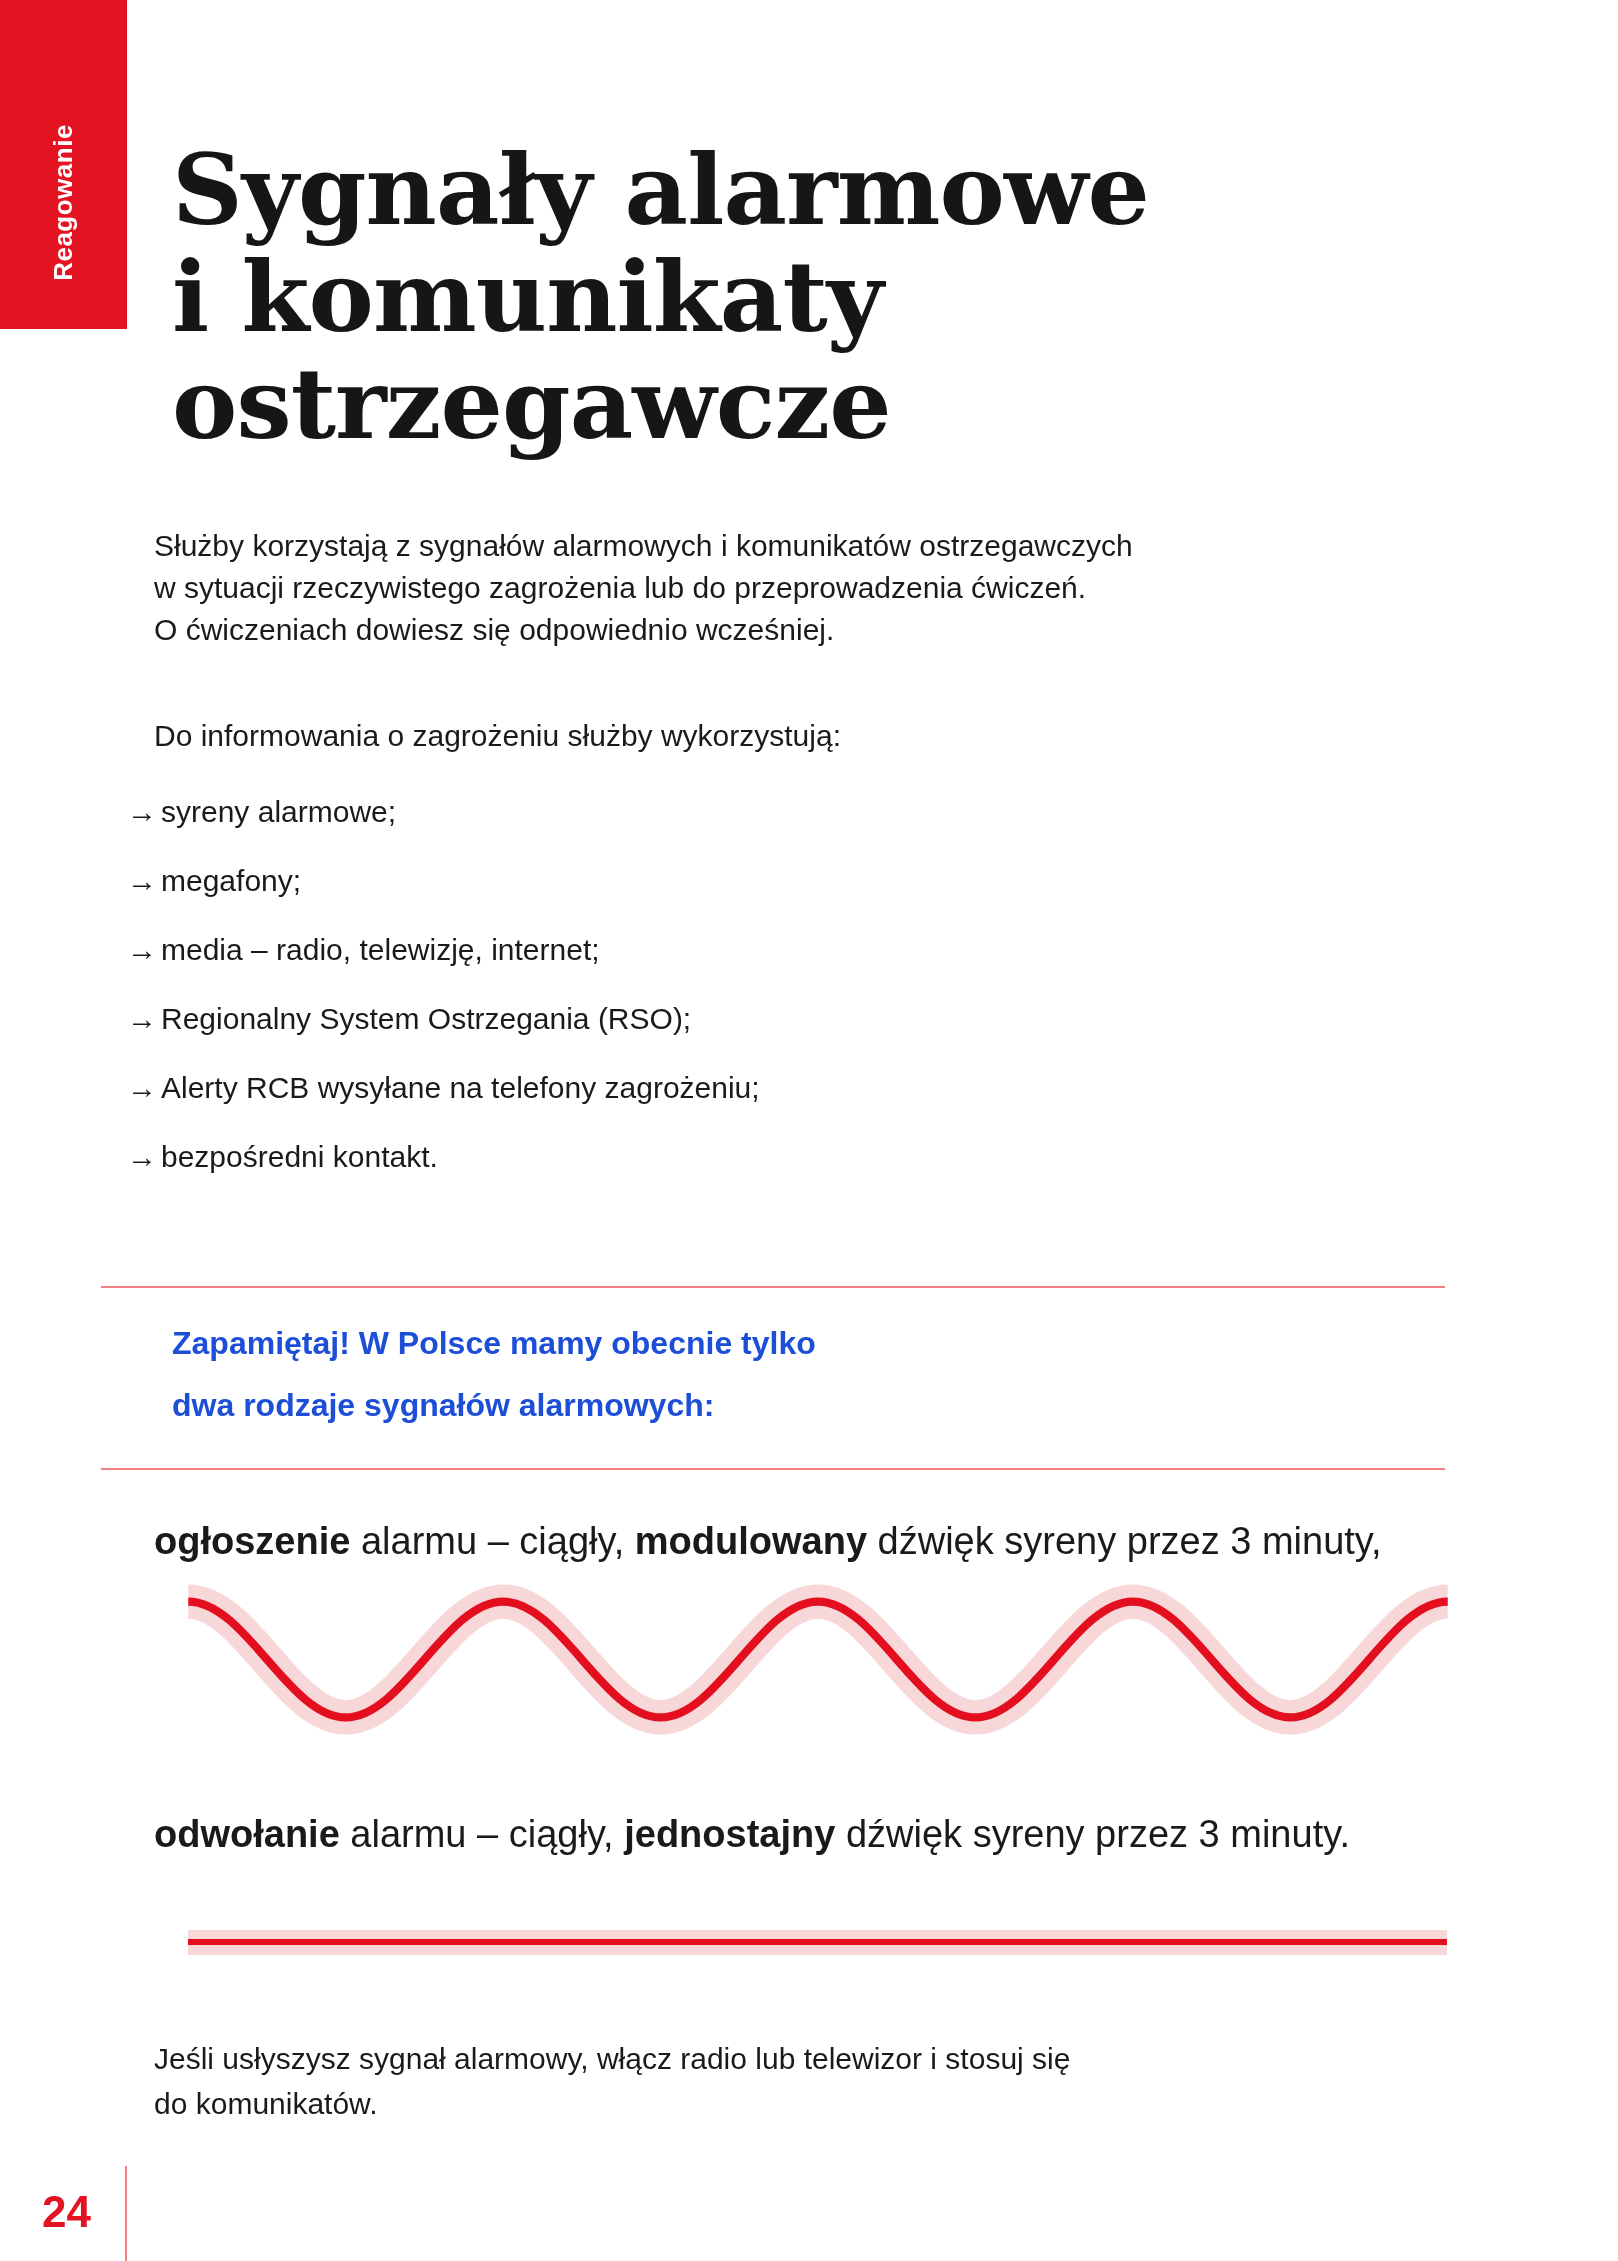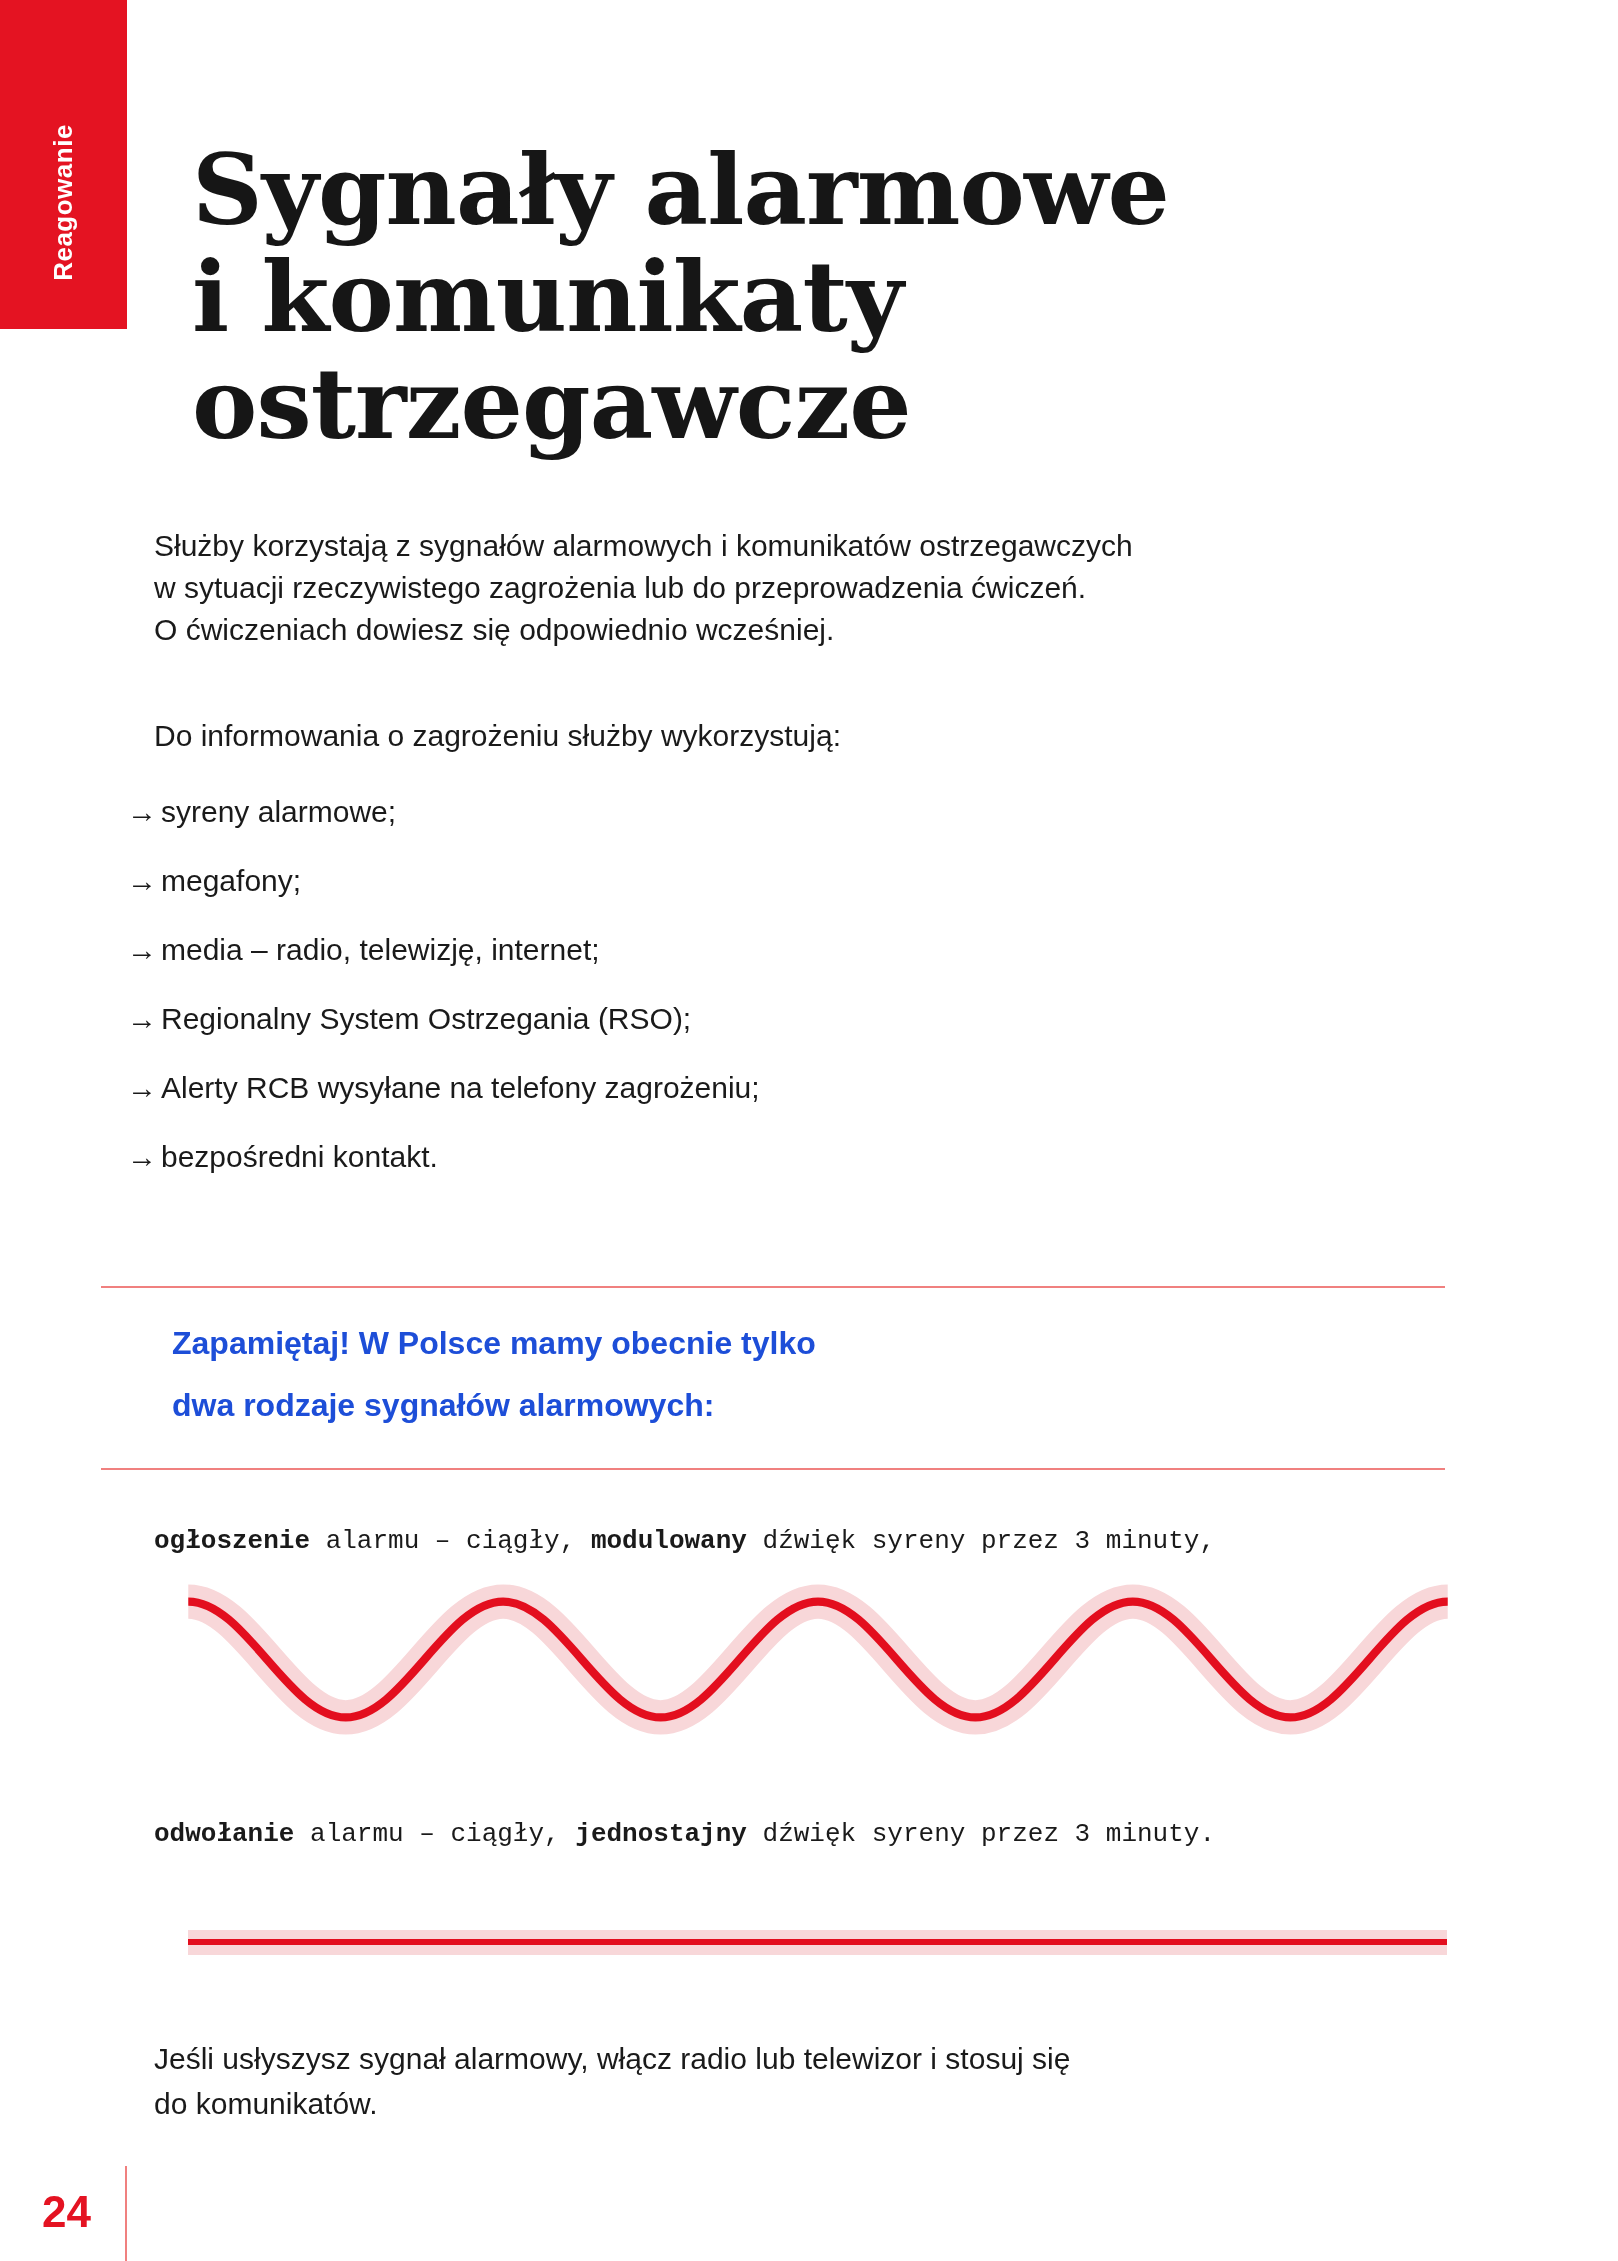--- a/index.html
+++ b/index.html
@@ -27,21 +27,21 @@
   .side-tab .vtext{
     transform:rotate(-90deg) translateX(-38px);
     white-space:nowrap;
     color:#ffffff;font-weight:bold;font-size:26px;letter-spacing:0.5px;
   }
   
   .chapter-title{
     position:absolute;left:172px;top:136px;
     font-family:"DejaVu Serif","Liberation Serif",serif;
     font-weight:bold;color:#161616;
-    font-size:98px;line-height:107px;letter-spacing:-0.9px;margin-left:20px;
+    font-size:98px;line-height:107px;letter-spacing:-0.9px;
   }
   
   .copy{position:absolute;left:154px;font-size:30px;line-height:42px;color:var(--text-black);}
   .p-intro{top:525px;}
   .p-lead{top:715px;}
   
   .channels{
     position:absolute;left:127px;top:791px;list-style:none;
     font-size:30px;line-height:42px;
   }
@@ -49,21 +49,21 @@
   .channels .arrow{position:absolute;left:0;top:0;font-weight:bold;}
   
   .rule{position:absolute;left:101px;width:1344px;height:1.8px;background:var(--rule-red);}
   .rule-top{top:1286px;}
   .rule-bottom{top:1468px;}
   .callout-text{
     position:absolute;left:172px;top:1312px;
     font-size:32px;line-height:62px;font-weight:bold;color:#1d4ed8;
   }
   
-  .signal-line{position:absolute;left:154px;font-size:26px;line-height:42px;font-family:Liberation Mono, monospace;}
+  .signal-line{position:absolute;left:154px;font-size:38px;line-height:42px;}
   .signal-announce{top:1520px;}
   .signal-cancel{top:1813px;}
   .signal-line b{font-weight:bold;}
   
   .wave-svg{position:absolute;left:172px;top:1578px;width:1292px;height:172px;display:block;}
   .wave-under{fill:none;stroke:var(--wave-pink);stroke-width:38;stroke-linecap:butt;}
   .wave-over{fill:none;stroke:var(--wave-red);stroke-width:9;stroke-linecap:butt;}
   
   .steady-band{
     position:absolute;left:188px;top:1930px;width:1259px;height:25px;

